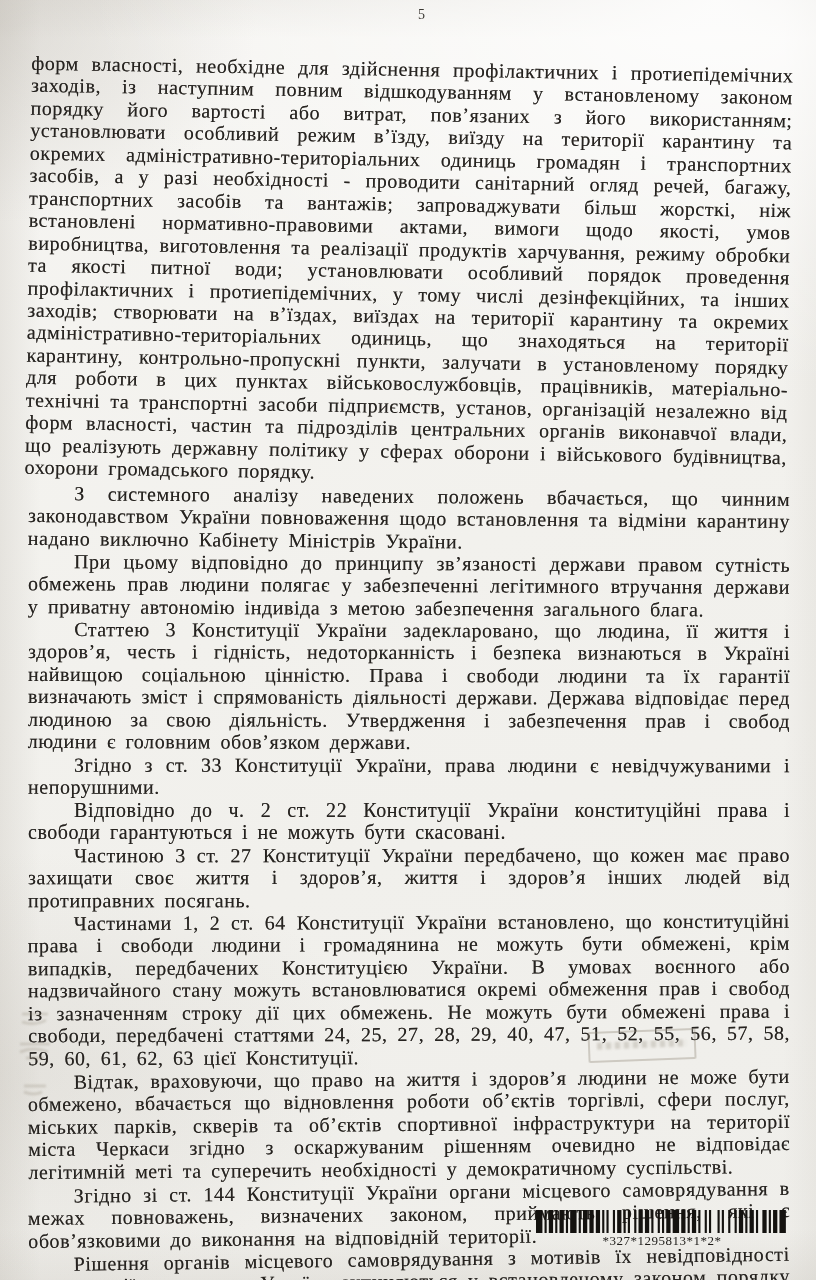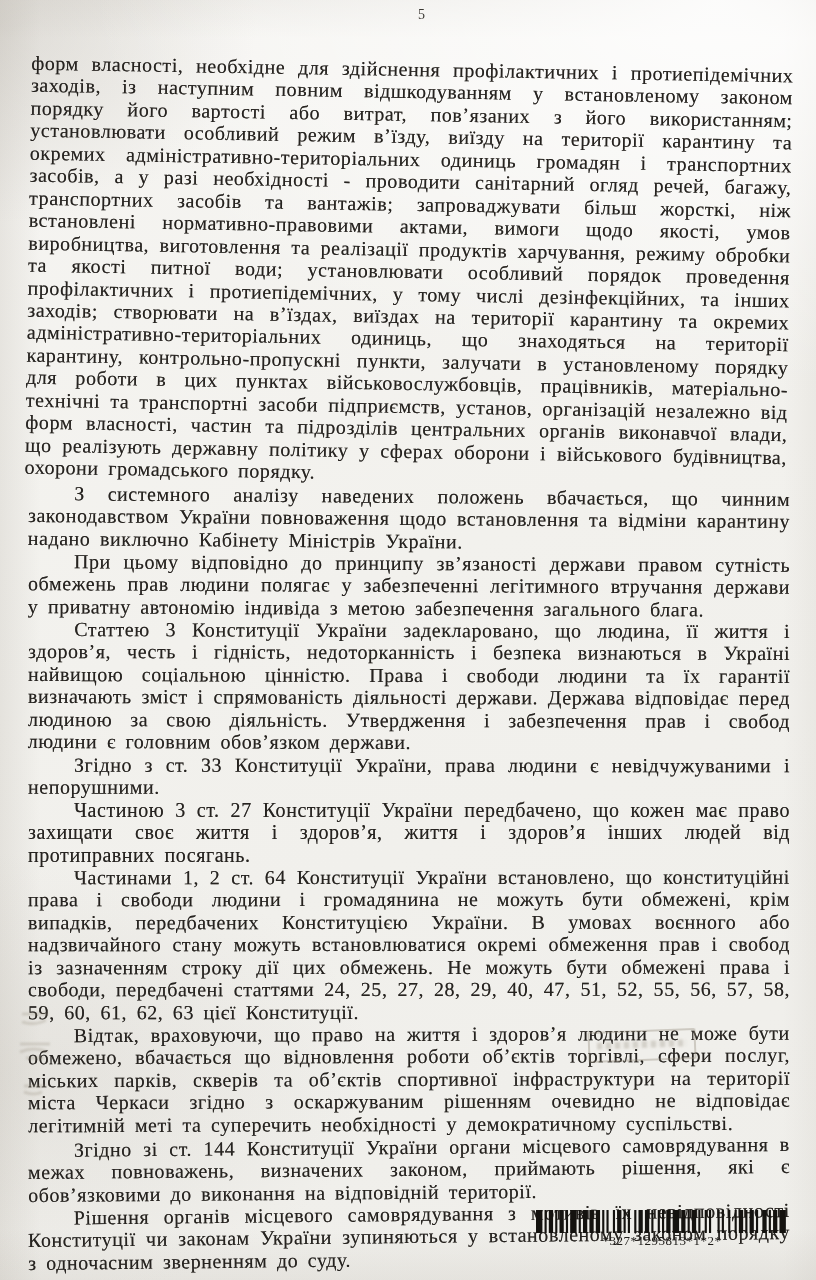--- a/index.html
+++ b/index.html
@@ -80,20 +80,21 @@
 <div class="page">
 
   <div class="page-number">5</div>
 
   <main class="body-text">
     <p>форм власності, необхідне для здійснення профілактичних і протиепідемічних заходів, із наступним повним відшкодуванням у встановленому законом порядку його вартості або витрат, пов’язаних з його використанням; установлювати особливий режим в’їзду, виїзду на території карантину та окремих адміністративно-територіальних одиниць громадян і транспортних засобів, а у разі необхідності - проводити санітарний огляд речей, багажу, транспортних засобів та вантажів; запроваджувати більш жорсткі, ніж встановлені нормативно-правовими актами, вимоги щодо якості, умов виробництва, виготовлення та реалізації продуктів харчування, режиму обробки та якості питної води; установлювати особливий порядок проведення профілактичних і протиепідемічних, у тому числі дезінфекційних, та інших заходів; створювати на в’їздах, виїздах на території карантину та окремих адміністративно-територіальних одиниць, що знаходяться на території карантину, контрольно-пропускні пункти, залучати в установленому порядку для роботи в цих пунктах військовослужбовців, працівників, матеріально-технічні та транспортні засоби підприємств, установ, організацій незалежно від форм власності, частин та підрозділів центральних органів виконавчої влади, що реалізують державну політику у сферах оборони і військового будівництва, охорони громадського порядку.</p>
     <p class="indent">З системного аналізу наведених положень вбачається, що чинним законодавством України повноваження щодо встановлення та відміни карантину надано виключно Кабінету Міністрів України.</p>
     <p class="indent">При цьому відповідно до принципу зв’язаності держави правом сутність обмежень прав людини полягає у забезпеченні легітимного втручання держави у приватну автономію індивіда з метою забезпечення загального блага.</p>
     <p class="indent">Статтею 3 Конституції України задекларовано, що людина, її життя і здоров’я, честь і гідність, недоторканність і безпека визнаються в Україні найвищою соціальною цінністю. Права і свободи людини та їх гарантії визначають зміст і спрямованість діяльності держави. Держава відповідає перед людиною за свою діяльність. Утвердження і забезпечення прав і свобод людини є головним обов’язком держави.</p>
     <p class="indent">Згідно з ст. 33 Конституції України, права людини є невідчужуваними і непорушними.</p>
+    <p class="indent">Відповідно до ч. 2 ст. 22 Конституції України конституційні права і свободи гарантуються і не можуть бути скасовані.</p>
     <p class="indent">Частиною 3 ст. 27 Конституції України передбачено, що кожен має право захищати своє життя і здоров’я, життя і здоров’я інших людей від протиправних посягань.</p>
     <p class="indent">Частинами 1, 2 ст. 64 Конституції України встановлено, що конституційні права і свободи людини і громадянина не можуть бути обмежені, крім випадків, передбачених Конституцією України. В умовах воєнного або надзвичайного стану можуть встановлюватися окремі обмеження прав і свобод із зазначенням строку дії цих обмежень. Не можуть бути обмежені права і свободи, передбачені статтями 24, 25, 27, 28, 29, 40, 47, 51, 52, 55, 56, 57, 58, 59, 60, 61, 62, 63 цієї Конституції.</p>
     <p class="indent">Відтак, враховуючи, що право на життя і здоров’я людини не може бути обмежено, вбачається що відновлення роботи об’єктів торгівлі, сфери послуг, міських парків, скверів та об’єктів спортивної інфраструктури на території міста Черкаси згідно з оскаржуваним рішенням очевидно не відповідає легітимній меті та суперечить необхідності у демократичному суспільстві.</p>
     <p class="indent">Згідно зі ст. 144 Конституції України органи місцевого самоврядування в межах повноважень, визначених законом, приймають рішення, які є обов’язковими до виконання на відповідній території.</p>
     <p class="indent">Рішення органів місцевого самоврядування з мотивів їх невідповідності Конституції чи законам України зупиняються у встановленому законом порядку з одночасним зверненням до суду.</p>
 
   </main>
 
   <div class="ghost-stamp">
     <div class="scribble"></div>

